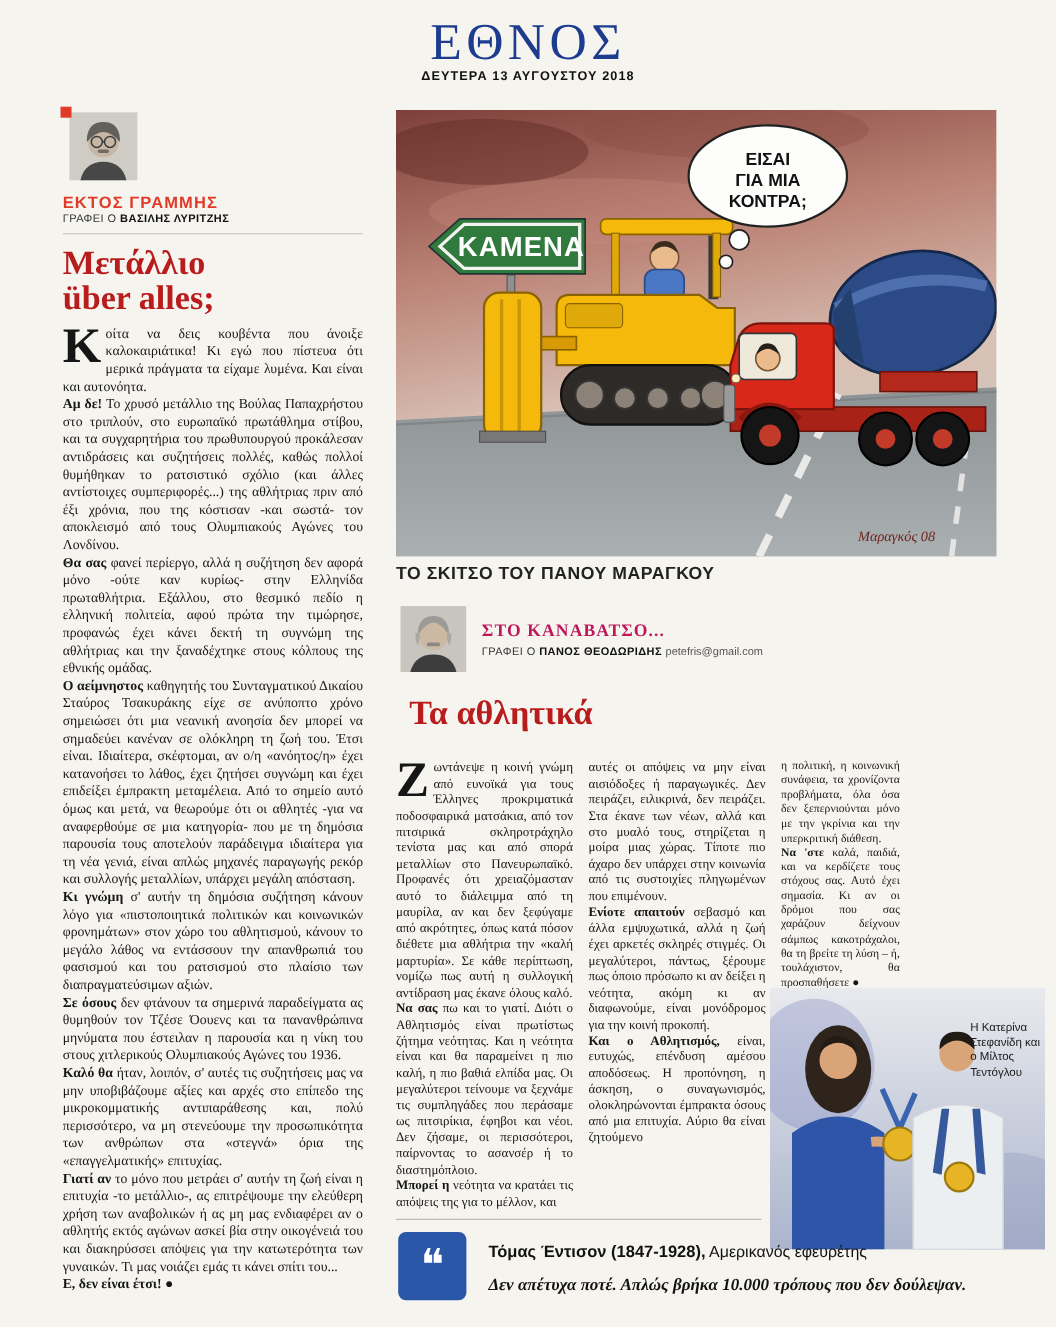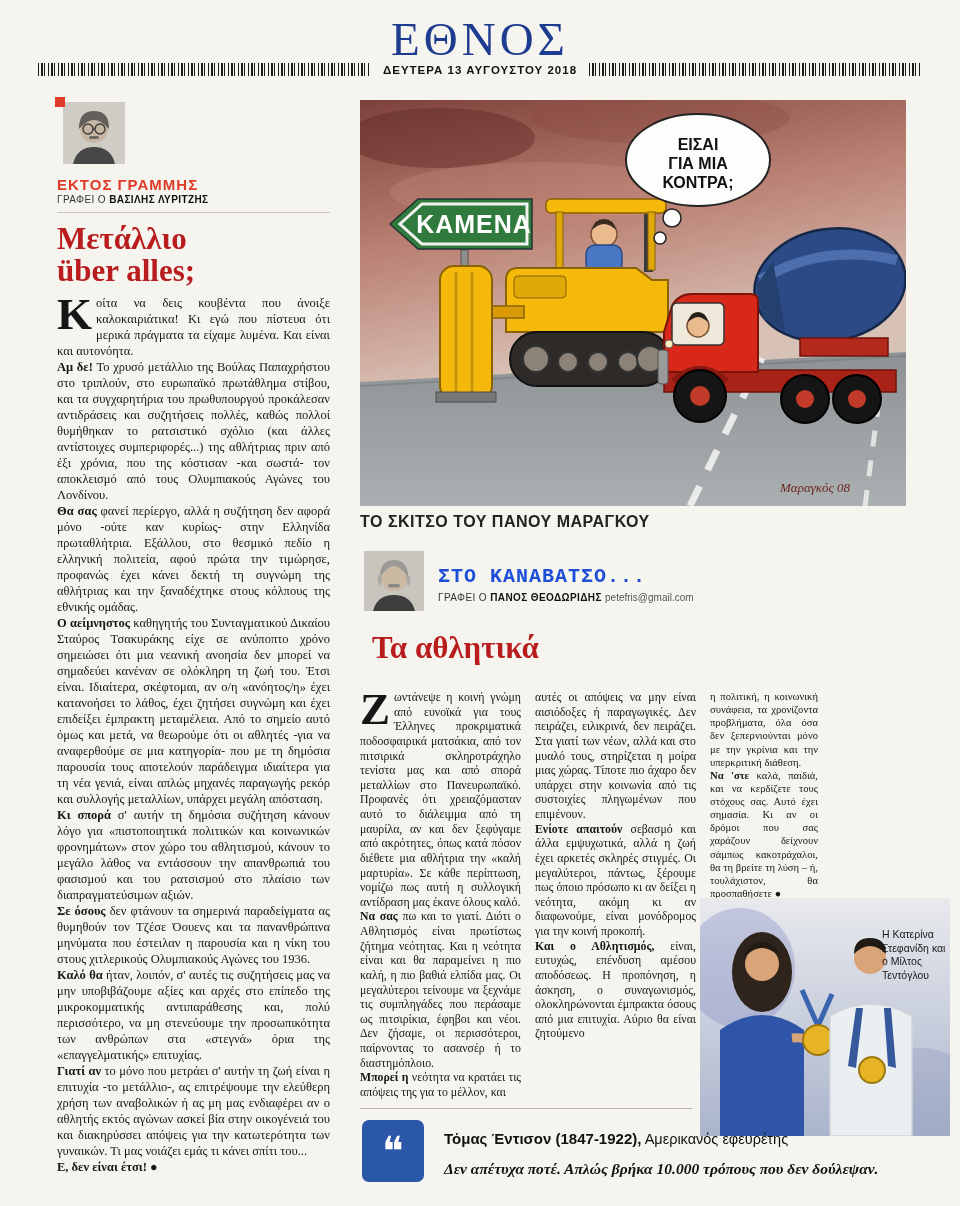--- a/index.html
+++ b/index.html
@@ -16,21 +16,21 @@
   
   .masthead-title{
     position:absolute;top:12px;left:0;width:100%;
     text-align:center;
     font-family:"Liberation Serif", serif;
     font-weight:normal;font-size:47px;letter-spacing:4px;
     color:#1d3c8f;
   }
   .date-strip{
     position:absolute;top:61px;left:38px;right:38px;height:17px;
-    display:flex;align-items:center;
+    display:flex;align-items:center;flex-direction:column;
   }
   .barcode{
     flex:1;height:13px;
     background:repeating-linear-gradient(90deg,
       #1c1c1c 0 1px, transparent 1px 3px,
       #1c1c1c 3px 5px, transparent 5px 6px,
       #1c1c1c 6px 7px, transparent 7px 10px);
   }
   .date-label{
     padding:0 12px;white-space:nowrap;
@@ -76,22 +76,22 @@
     font-family:"Liberation Sans", sans-serif;
     font-size:16px;font-weight:bold;letter-spacing:.5px;color:#222;
   }
 
   
   .right-author{position:absolute;left:364px;top:551px;width:60px;height:60px;}
   .right-author svg{display:block;width:100%;height:100%;}
   .right-head-text{position:absolute;left:438px;top:565px;width:420px;}
   .section-blue{
     margin:0 0 4px 0;
-    font-family:Liberation Mono, monospace;
-    font-size:20px;font-weight:bold;letter-spacing:1px;color:#1d4ed8;
+    font-family:Liberation Serif, serif;
+    font-size:16px;font-weight:bold;letter-spacing:1px;color:#be185d;
   }
   .right-head-text .byline{border-bottom:none;padding-bottom:0;}
   .right-title{position:absolute;left:360px;top:620px;margin:12px;}
 
   
   .columns{position:absolute;left:360px;top:690px;display:flex;gap:14px;}
   .col p{margin:0;text-align:justify;}
   .col-a,.col-b{width:161px;font-size:11.8px;line-height:1.24;}
   .col-c{width:108px;font-size:10.6px;line-height:1.24;}
 
@@ -158,21 +158,21 @@
     </div>
     <h1 class="article-title">
       <span>Μετάλλιο</span>
       <span>über alles;</span>
     </h1>
     <div class="article-body">
       <p><span class="dropcap">Κ</span><span>οίτα να δεις κουβέντα που άνοιξε καλοκαιριάτικα! Κι εγώ που πίστευα ότι μερικά πράγματα τα είχαμε λυμένα. Και είναι και αυτονόητα.</span></p>
       <p><b>Αμ δε!</b><span> Το χρυσό μετάλλιο της Βούλας Παπαχρήστου στο τριπλούν, στο ευρωπαϊκό πρωτάθλημα στίβου, και τα συγχαρητήρια του πρωθυπουργού προκάλεσαν αντιδράσεις και συζητήσεις πολλές, καθώς πολλοί θυμήθηκαν το ρατσιστικό σχόλιο (και άλλες αντίστοιχες συμπεριφορές...) της αθλήτριας πριν από έξι χρόνια, που της κόστισαν -και σωστά- τον αποκλεισμό από τους Ολυμπιακούς Αγώνες του Λονδίνου.</span></p>
       <p><b>Θα σας</b><span> φανεί περίεργο, αλλά η συζήτηση δεν αφορά μόνο -ούτε καν κυρίως- στην Ελληνίδα πρωταθλήτρια. Εξάλλου, στο θεσμικό πεδίο η ελληνική πολιτεία, αφού πρώτα την τιμώρησε, προφανώς έχει κάνει δεκτή τη συγνώμη της αθλήτριας και την ξαναδέχτηκε στους κόλπους της εθνικής ομάδας.</span></p>
       <p><b>Ο αείμνηστος</b><span> καθηγητής του Συνταγματικού Δικαίου Σταύρος Τσακυράκης είχε σε ανύποπτο χρόνο σημειώσει ότι μια νεανική ανοησία δεν μπορεί να σημαδεύει κανέναν σε ολόκληρη τη ζωή του. Έτσι είναι. Ιδιαίτερα, σκέφτομαι, αν ο/η «ανόητος/η» έχει κατανοήσει το λάθος, έχει ζητήσει συγνώμη και έχει επιδείξει έμπρακτη μεταμέλεια. Από το σημείο αυτό όμως και μετά, να θεωρούμε ότι οι αθλητές -για να αναφερθούμε σε μια κατηγορία- που με τη δημόσια παρουσία τους αποτελούν παράδειγμα ιδιαίτερα για τη νέα γενιά, είναι απλώς μηχανές παραγωγής ρεκόρ και συλλογής μεταλλίων, υπάρχει μεγάλη απόσταση.</span></p>
-      <p><b>Κι σπορά</b><span> σ' αυτήν τη δημόσια συζήτηση κάνουν λόγο για «πιστοποιητικά πολιτικών και κοινωνικών φρονημάτων» στον χώρο του αθλητισμού, κάνουν το μεγάλο λάθος να εντάσσουν την απανθρωπιά του φασισμού και του ρατσισμού στο πλαίσιο των διαπραγματεύσιμων αξιών.</span></p>
+      <p><b>Κι γνώμη</b><span> σ' αυτήν τη δημόσια συζήτηση κάνουν λόγο για «πιστοποιητικά πολιτικών και κοινωνικών φρονημάτων» στον χώρο του αθλητισμού, κάνουν το μεγάλο λάθος να εντάσσουν την απανθρωπιά του φασισμού και του ρατσισμού στο πλαίσιο των διαπραγματεύσιμων αξιών.</span></p>
       <p><b>Σε όσους</b><span> δεν φτάνουν τα σημερινά παραδείγματα ας θυμηθούν τον Τζέσε Όουενς και τα πανανθρώπινα μηνύματα που έστειλαν η παρουσία και η νίκη του στους χιτλερικούς Ολυμπιακούς Αγώνες του 1936.</span></p>
       <p><b>Καλό θα</b><span> ήταν, λοιπόν, σ' αυτές τις συζητήσεις μας να μην υποβιβάζουμε αξίες και αρχές στο επίπεδο της μικροκομματικής αντιπαράθεσης και, πολύ περισσότερο, να μη στενεύουμε την προσωπικότητα των ανθρώπων στα «στεγνά» όρια της «επαγγελματικής» επιτυχίας.</span></p>
       <p><b>Γιατί αν</b><span> το μόνο που μετράει σ' αυτήν τη ζωή είναι η επιτυχία -το μετάλλιο-, ας επιτρέψουμε την ελεύθερη χρήση των αναβολικών ή ας μη μας ενδιαφέρει αν ο αθλητής εκτός αγώνων ασκεί βία στην οικογένειά του και διακηρύσσει απόψεις για την κατωτερότητα των γυναικών. Τι μας νοιάζει εμάς τι κάνει σπίτι του...</span></p>
       <p><b>Ε, δεν είναι έτσι!</b><span> ●</span></p>
     </div>
   </aside>
 
   <div class="cartoon">
     <svg viewBox="0 0 546 406">
       <defs>
@@ -286,21 +286,21 @@
 
   <h1 class="article-title right-title">Τα αθλητικά</h1>
 
   <div class="columns">
     <div class="col col-a">
       <p><span class="dropcap">Ζ</span><span>ωντάνεψε η κοινή γνώμη από ευνοϊκά για τους Έλληνες προκριματικά ποδοσφαιρικά ματσάκια, από τον πιτσιρικά σκληροτράχηλο τενίστα μας και από σπορά μεταλλίων στο Πανευρωπαϊκό. Προφανές ότι χρειαζόμασταν αυτό το διάλειμμα από τη μαυρίλα, αν και δεν ξεφύγαμε από ακρότητες, όπως κατά πόσον διέθετε μια αθλήτρια την «καλή μαρτυρία». Σε κάθε περίπτωση, νομίζω πως αυτή η συλλογική αντίδραση μας έκανε όλους καλό.</span></p>
       <p><b>Να σας</b><span> πω και το γιατί. Διότι ο Αθλητισμός είναι πρωτίστως ζήτημα νεότητας. Και η νεότητα είναι και θα παραμείνει η πιο καλή, η πιο βαθιά ελπίδα μας. Οι μεγαλύτεροι τείνουμε να ξεχνάμε τις συμπληγάδες που περάσαμε ως πιτσιρίκια, έφηβοι και νέοι. Δεν ζήσαμε, οι περισσότεροι, παίρνοντας το ασανσέρ ή το διαστημόπλοιο.</span></p>
       <p><b>Μπορεί η</b><span> νεότητα να κρατάει τις απόψεις της για το μέλλον, και</span></p>
     </div>
     <div class="col col-b">
-      <p><span>αυτές οι απόψεις να μην είναι αισιόδοξες ή παραγωγικές. Δεν πειράζει, ειλικρινά, δεν πειράζει. Στα γιατί των νέων, αλλά και στο μυαλό τους, στηρίζεται η μοίρα μιας χώρας. Τίποτε πιο άχαρο δεν υπάρχει στην κοινωνία από τις συστοιχίες πληγωμένων που επιμένουν.</span></p>
+      <p><span>αυτές οι απόψεις να μην είναι αισιόδοξες ή παραγωγικές. Δεν πειράζει, ειλικρινά, δεν πειράζει. Στα έκανε των νέων, αλλά και στο μυαλό τους, στηρίζεται η μοίρα μιας χώρας. Τίποτε πιο άχαρο δεν υπάρχει στην κοινωνία από τις συστοιχίες πληγωμένων που επιμένουν.</span></p>
       <p><b>Ενίοτε απαιτούν</b><span> σεβασμό και άλλα εμψυχωτικά, αλλά η ζωή έχει αρκετές σκληρές στιγμές. Οι μεγαλύτεροι, πάντως, ξέρουμε πως όποιο πρόσωπο κι αν δείξει η νεότητα, ακόμη κι αν διαφωνούμε, είναι μονόδρομος για την κοινή προκοπή.</span></p>
       <p><b>Και ο Αθλητισμός,</b><span> είναι, ευτυχώς, επένδυση αμέσου αποδόσεως. Η προπόνηση, η άσκηση, ο συναγωνισμός, ολοκληρώνονται έμπρακτα όσους από μια επιτυχία. Αύριο θα είναι ζητούμενο</span></p>
     </div>
     <div class="col col-c">
       <p><span>η πολιτική, η κοινωνική συνάφεια, τα χρονίζοντα προβλήματα, όλα όσα δεν ξεπερνιούνται μόνο με την γκρίνια και την υπερκριτική διάθεση.</span></p>
       <p><b>Να 'στε</b><span> καλά, παιδιά, και να κερδίζετε τους στόχους σας. Αυτό έχει σημασία. Κι αν οι δρόμοι που σας χαράζουν δείχνουν σάμπως κακοτράχαλοι, θα τη βρείτε τη λύση – ή, τουλάχιστον, θα προσπαθήσετε ●</span></p>
     </div>
   </div>
 
   <figure class="athletes">
@@ -332,18 +332,18 @@
       <circle cx="172" cy="172" r="13" fill="#e6b425" stroke="#9c7a10" stroke-width="2"></circle>
     </svg>
     <figcaption class="photo-caption">Η Κατερίνα Στεφανίδη και ο Μίλτος Τεντόγλου</figcaption>
   </figure>
 
   <div class="quote-rule"></div>
   <div class="quote-icon">
     <span>❝</span>
   </div>
   <div class="quote-name">
-    <b>Τόμας Έντισον (1847-1922),</b>
+    <b>Τόμας Έντισον (1847-1928),</b>
     <span>Αμερικανός εφευρέτης</span>
   </div>
   <div class="quote-text">Δεν απέτυχα ποτέ. Απλώς βρήκα 10.000 τρόπους που δεν δούλεψαν.</div>
 
 </div>
 
 </body></html>

